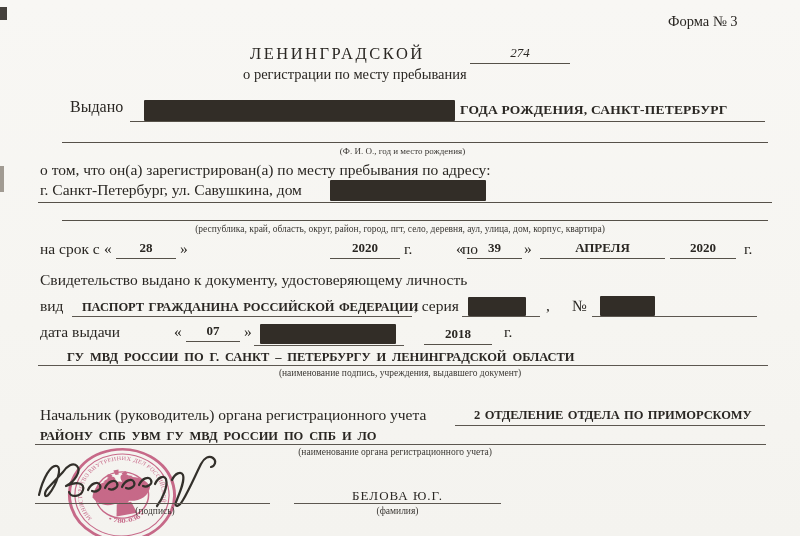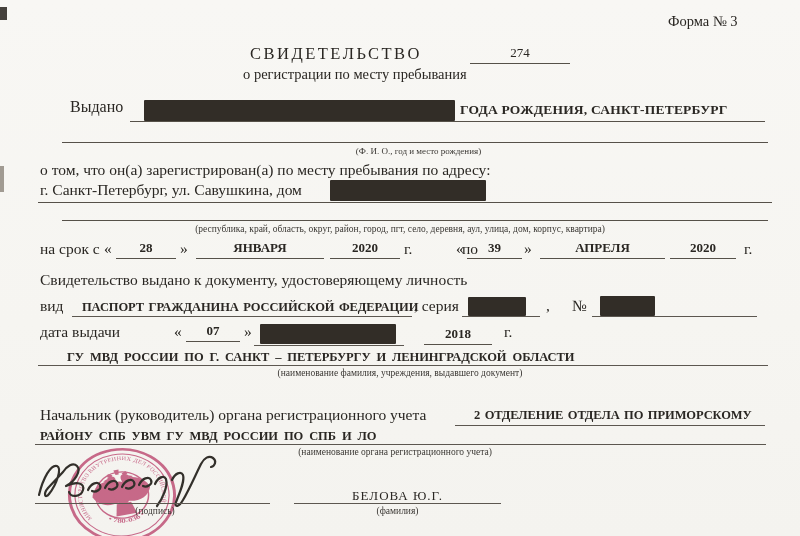--- a/index.html
+++ b/index.html
@@ -27,46 +27,45 @@
 </head>
 <body>
 
 <div id="page">
 
   <div class="artifact" style="left:0;top:7px;width:7px;height:13px;background:#45413c;"></div>
   <div class="artifact" style="left:0;top:166px;width:4px;height:26px;background:#a19b92;"></div>
 
   <div class="t" style="left:668px;top:13px;font-size:14.5px;">Форма № 3</div>
 
-  <div class="t title" style="left:250px;top:45px;">СВИДЕТЕЛЬСТВО</div>
-  <div class="cell" style="left:470px;top:45px;width:100px;font-weight:normal;font-size:13px;">274</div>
+  <div class="t title" style="left:250px;top:45px;">ЛЕНИНГРАДСКОЙ</div>
+  <div class="cell" style="left:470px;top:45px;width:100px;font-weight:normal;font-size:13px;font-style:italic;">274</div>
   <div class="t" style="left:243px;top:66px;font-size:14.5px;">о регистрации по месту пребывания</div>
 
   <div class="t" style="left:70px;top:98px;font-size:16px;">Выдано</div>
   <div class="redact" style="left:144px;top:100px;width:311px;height:21px;"></div>
   <div class="t bold" style="left:460px;top:102px;font-size:13.5px;letter-spacing:0.2px;">ГОДА РОЖДЕНИЯ, САНКТ-ПЕТЕРБУРГ</div>
   <div class="rule" style="left:130px;top:121px;width:635px;"></div>
 
   <div class="rule" style="left:62px;top:142px;width:706px;"></div>
-  <div class="cap" style="left:316px;top:146px;width:205px;font-size:9px;">(Ф. И. О., год и место рождения)</div>
+  <div class="cap" style="left:300px;top:146px;width:205px;font-size:9px;">(Ф. И. О., год и место рождения)</div>
 
   <div class="t" style="left:40px;top:161px;">о том, что он(а) зарегистрирован(а) по месту пребывания по адресу:</div>
 
   <div class="t" style="left:40px;top:181px;">г. Санкт-Петербург, ул. Савушкина, дом</div>
   <div class="redact" style="left:330px;top:180px;width:156px;height:21px;"></div>
   <div class="rule" style="left:38px;top:202px;width:734px;"></div>
 
   <div class="rule" style="left:62px;top:220px;width:706px;"></div>
   <div class="cap" style="left:150px;top:224px;width:500px;">(республика, край, область, округ, район, город, пгт, село, деревня, аул, улица, дом, корпус, квартира)</div>
 
   <div class="t" style="left:40px;top:240px;">на срок с</div>
   <div class="t" style="left:104px;top:240px;">«</div>
   <div class="cell" style="left:116px;top:240px;width:60px;">28</div>
   <div class="t" style="left:180px;top:240px;">»</div>
-  <div class="cell" style="left:196px;top:240px;width:128px;">ЯНВАРЯ</div>
   <div class="cell" style="left:330px;top:240px;width:70px;">2020</div>
   <div class="t" style="left:404px;top:240px;">г.</div>
   <div class="t" style="left:436px;top:240px;margin-left:26px;">по</div>
   <div class="t" style="left:456px;top:240px;">«</div>
   <div class="cell" style="left:467px;top:240px;width:55px;">39</div>
   <div class="t" style="left:524px;top:240px;">»</div>
   <div class="cell" style="left:540px;top:240px;width:125px;">АПРЕЛЯ</div>
   <div class="cell" style="left:670px;top:240px;width:66px;">2020</div>
   <div class="t" style="left:744px;top:240px;">г.</div>
 
@@ -87,21 +86,21 @@
   <div class="t" style="left:174px;top:323px;">«</div>
   <div class="cell" style="left:186px;top:323px;width:54px;">07</div>
   <div class="t" style="left:244px;top:323px;">»</div>
   <div class="redact" style="left:260px;top:324px;width:136px;height:20px;"></div>
   <div class="rule-thin" style="left:254px;top:345px;width:150px;"></div>
   <div class="cell" style="left:424px;top:326px;width:68px;">2018</div>
   <div class="t" style="left:504px;top:323px;">г.</div>
 
   <div class="t small wsp" style="left:40px;top:350px;margin-left:27px;">ГУ МВД РОССИИ ПО Г. САНКТ – ПЕТЕРБУРГУ И ЛЕНИНГРАДСКОЙ ОБЛАСТИ</div>
   <div class="rule-thin" style="left:38px;top:365px;width:730px;"></div>
-  <div class="cap" style="left:250px;top:368px;width:300px;">(наименование фамилия, учреждения, выдавшего документ)</div>
+  <div class="cap" style="left:250px;top:368px;width:300px;">(наименование подпись, учреждения, выдавшего документ)</div>
 
   <div class="t" style="left:40px;top:406px;">Начальник (руководитель) органа регистрационного учета</div>
   <div class="t small" style="left:460px;top:408px;word-spacing:1.5px;margin-left:14px;">2 ОТДЕЛЕНИЕ ОТДЕЛА  ПО ПРИМОРСКОМУ</div>
   <div class="rule-thin" style="left:455px;top:425px;width:310px;"></div>
   <div class="t small wsp" style="left:40px;top:429px;">РАЙОНУ СПБ УВМ  ГУ  МВД РОССИИ  ПО СПБ  И  ЛО</div>
   <div class="rule-thin" style="left:35px;top:444px;width:731px;"></div>
   <div class="cap" style="left:245px;top:447px;width:300px;">(наименование органа регистрационного учета)</div>
 
   <svg style="position:absolute;left:37px;top:421px;z-index:1;opacity:0.85;" width="170" height="148" viewBox="0 0 170 170" preserveAspectRatio="none">
     <g transform="rotate(-12 85 85)" fill="none" stroke="#bf5177">

